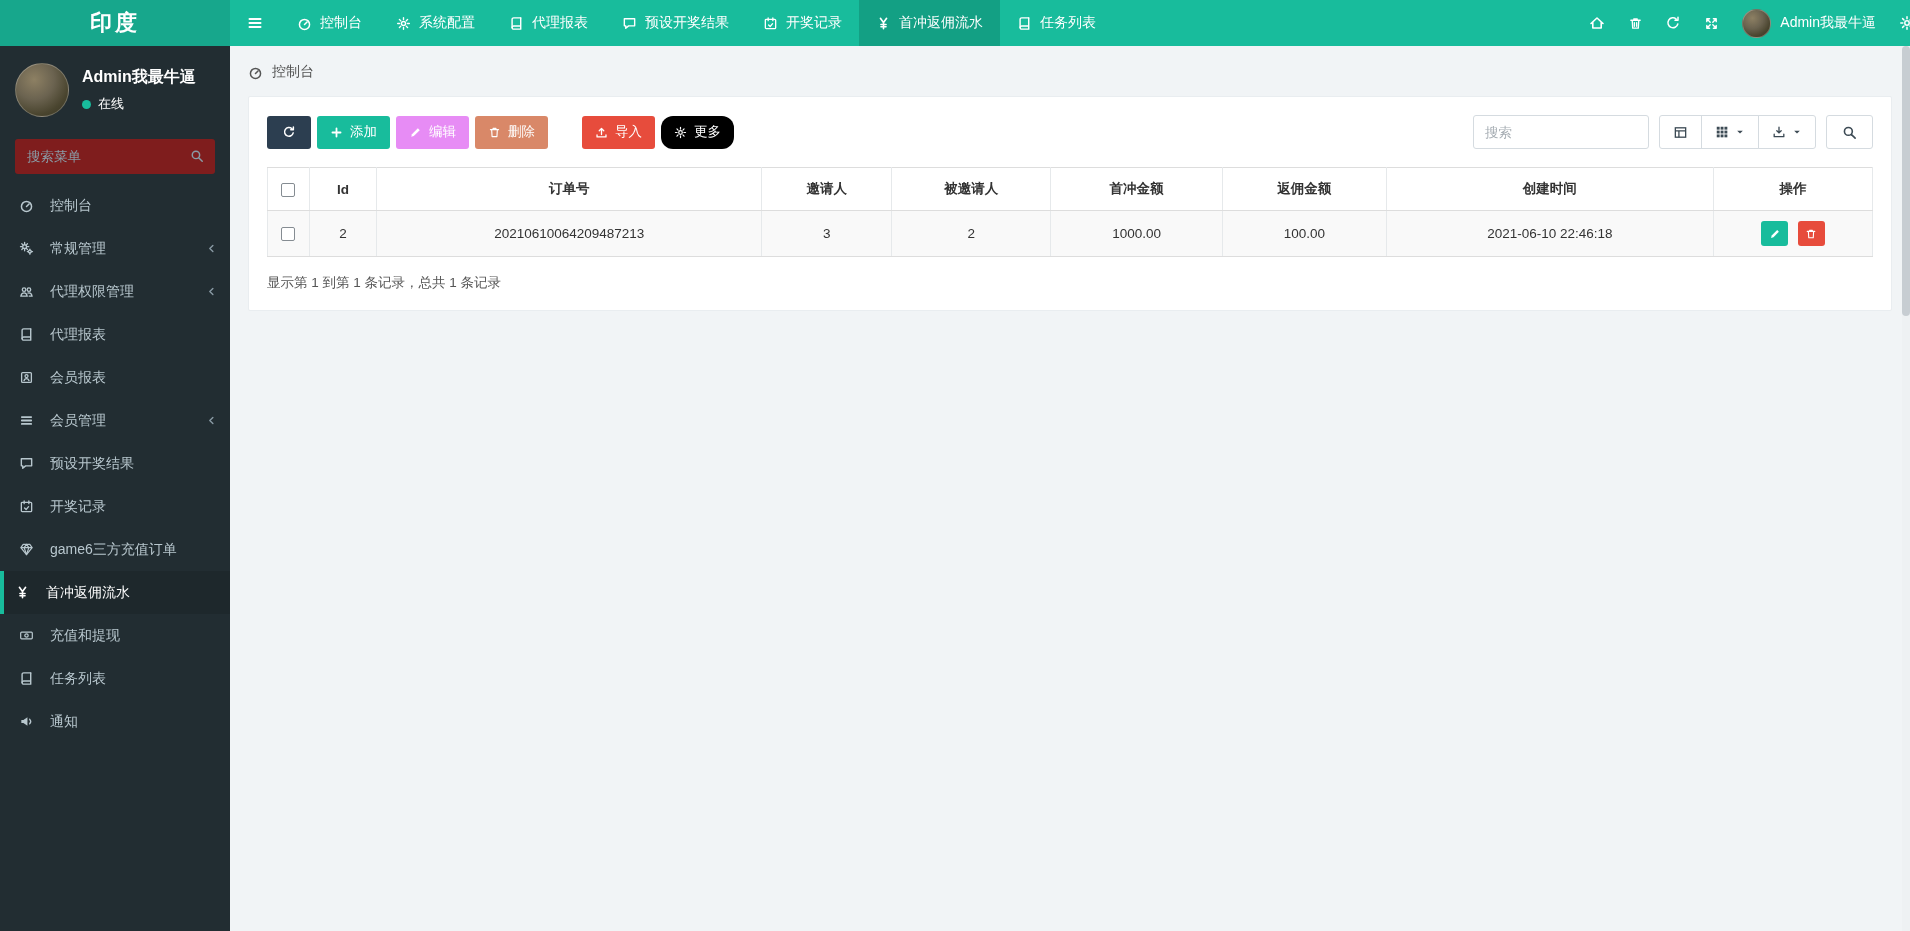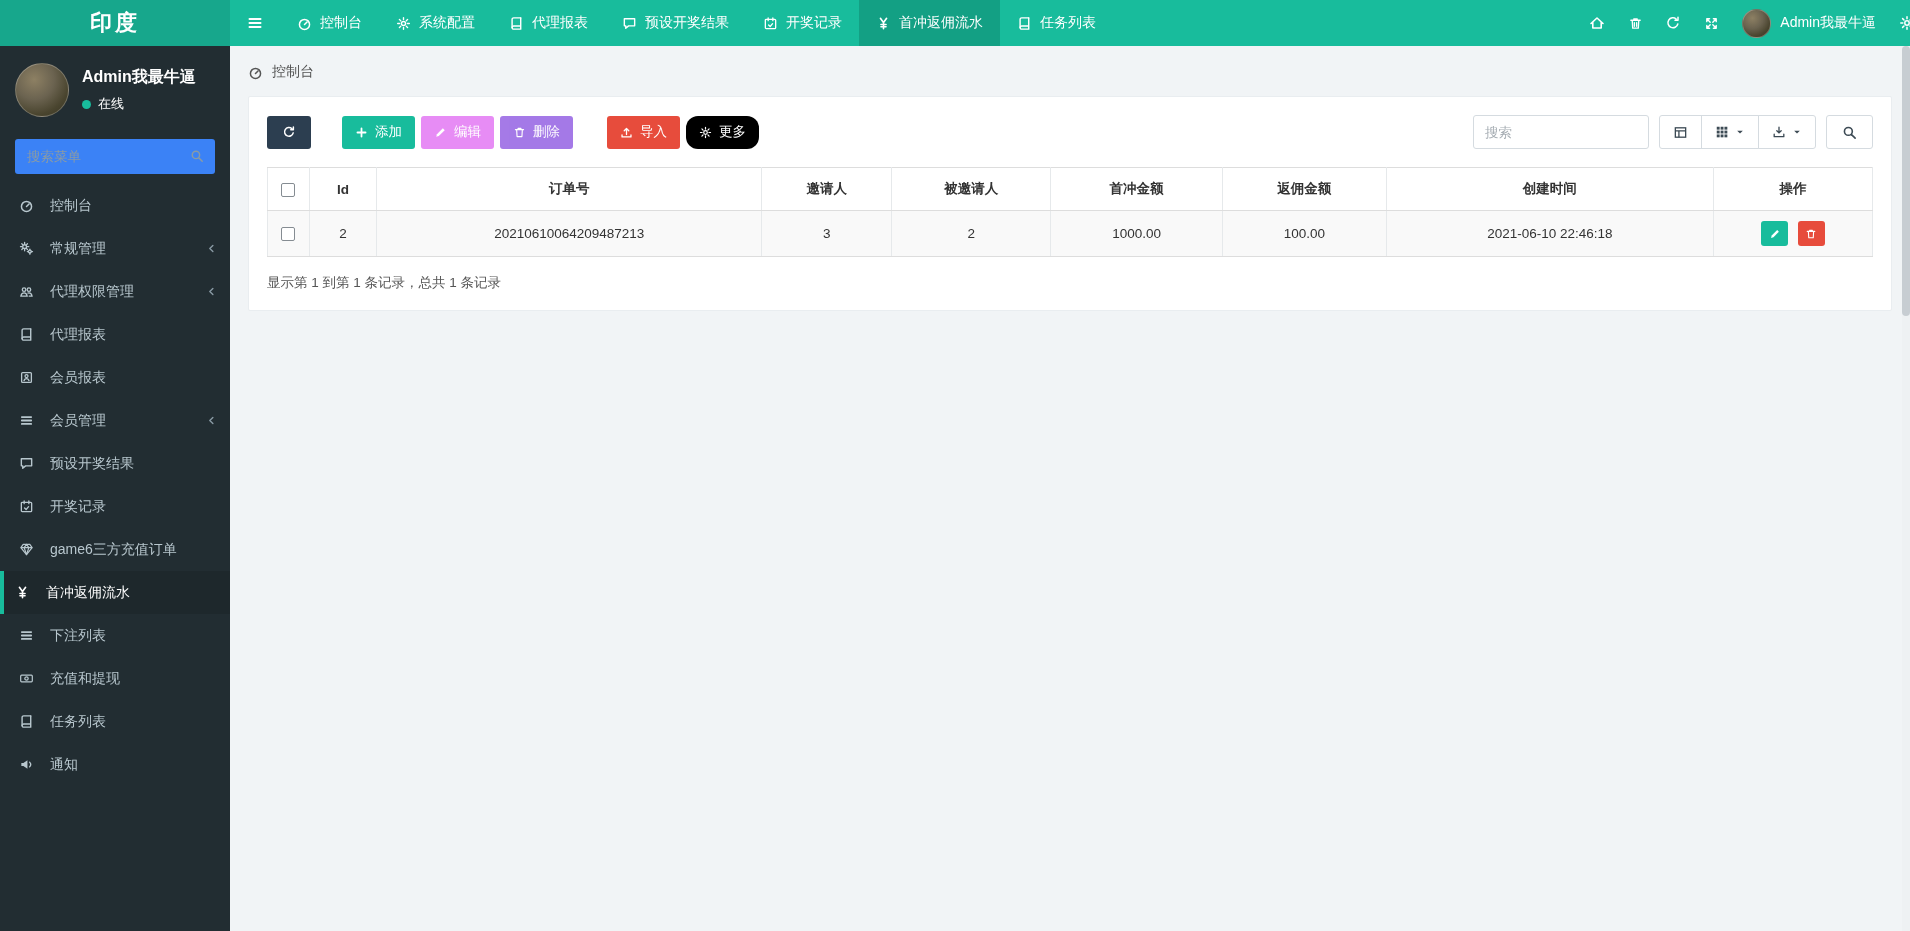--- a/index.html
+++ b/index.html
@@ -25,43 +25,43 @@
   .gear-edge { margin-right:-16px; }
 
   
   .sidebar { position:absolute; top:46px; left:0; width:230px; height:885px; background:#222d32; }
   .user-panel { display:flex; align-items:center; gap:13px; padding:17px 15px 14px; }
   .avatar-lg { width:54px; height:54px; flex:0 0 auto; }
   .user-name { color:#fff; font-size:16px; font-weight:bold; margin-bottom:7px; }
   .user-status { color:#fff; font-size:13px; display:flex; align-items:center; gap:7px; }
   .status-dot { width:9px; height:9px; border-radius:50%; background:#18bc9c; }
   .menu-search { margin:8px 15px 10px; position:relative; }
-  .menu-search input { width:100%; height:35px; background:#3b82f6; border:none; border-radius:3px;
+  .menu-search input { width:100%; height:35px; background:#7f1d1d; border:none; border-radius:3px;
     color:#e7eef2; font-size:13.5px; padding:0 34px 0 12px; outline:none; font-family:inherit; }
   .menu-search input::placeholder { color:#8a9ba5; }
   .menu-search .sicon { position:absolute; right:11px; top:10px; color:#8a9ba5; }
   .menu { margin-top:8px; }
   .menu-item { display:flex; align-items:center; height:43px; padding:0 13px 0 15px; border-left:4px solid transparent;
     color:#b8c7ce; font-size:14px; cursor:pointer; }
   .menu-item .mi-icon { width:31px; flex:0 0 auto; display:flex; }
   .menu-item.active { background:#1e282c; color:#fff; border-left-color:#18bc9c; padding-left:11px; }
   .menu-item .chev { margin-left:auto; color:#8a9ba5; }
 
   
   .main { position:absolute; left:230px; top:46px; width:1680px; height:885px; background:#f1f4f6; }
   .breadcrumb { display:flex; align-items:center; gap:9px; padding:17px 18px 15px; color:#555; font-size:14px; }
   .card { margin:0 18px; background:#fff; border:1px solid #e9edf0; border-radius:2px; padding:18px; }
 
   .toolbar { display:flex; align-items:center; }
   .btn { height:33px; border:none; border-radius:3px; color:#fff; font-size:13.5px; display:inline-flex;
     align-items:center; gap:7px; padding:0 13px; margin-right:6px; cursor:pointer; font-family:inherit; }
   .btn-refresh { background:#2c3e50; padding:0 15px; }
-  .btn-add { background:#18bc9c;margin-left:25px; }
+  .btn-add { background:#18bc9c; }
   .btn-edit { background:#d946ef; opacity:.62; }
-  .btn-del { background:#6d28d9; opacity:.62; }
+  .btn-del { background:#c2410c; opacity:.62; }
   .btn-import { background:#e74c3c;margin-left:28px; }
   .btn-more { background:#000000;border-radius:12px; }
 
   .toolbar-right { margin-left:auto; display:flex; align-items:center; }
   .tsearch { width:176px; height:34px; border:1px solid #d5dbe0; border-radius:3px; padding:0 11px;
     font-size:13.5px; color:#333; background:#fff; outline:none; font-family:inherit; }
   .tsearch::placeholder { color:#a6adb3; }
   .btn-group { display:flex; margin-left:10px; }
   .tool-btn { height:34px; background:#fff; border:1px solid #d5dbe0; display:flex; align-items:center;
     justify-content:center; gap:6px; color:#3c4a54; cursor:pointer; margin-left:-1px; padding:0 13px; }
@@ -316,28 +316,20 @@
         </span>
       <span>game6三方充值订单</span>
     </div>
     <div class="menu-item active">
       <span class="mi-icon">
           <svg class="ic" width="15" height="15" viewBox="0 0 16 16" fill="none" stroke="currentColor" stroke-width="1.7" stroke-linecap="round">
             <path d="M4.7 2.5L8 7l3.3-4.5M8 7v6.5M5.3 9h5.4M5.3 11.5h5.4"></path>
           </svg>
         </span>
       <span>首冲返佣流水</span>
-    </div>
-    <div class="menu-item">
-      <span class="mi-icon">
-          <svg class="ic" width="15" height="15" viewBox="0 0 16 16" stroke="currentColor" stroke-width="1.9" stroke-linecap="round">
-            <path d="M3 4.3h10M3 8h10M3 11.7h10"></path>
-          </svg>
-        </span>
-      <span>下注列表</span>
     </div>
     <div class="menu-item">
       <span class="mi-icon">
           <svg class="ic" width="15" height="15" viewBox="0 0 16 16" fill="none" stroke="currentColor" stroke-width="1.3">
             <rect x="1.8" y="4.5" width="12.4" height="7" rx="1"></rect>
             <circle cx="8" cy="8" r="1.8"></circle>
           </svg>
         </span>
       <span>充值和提现</span>
     </div>

